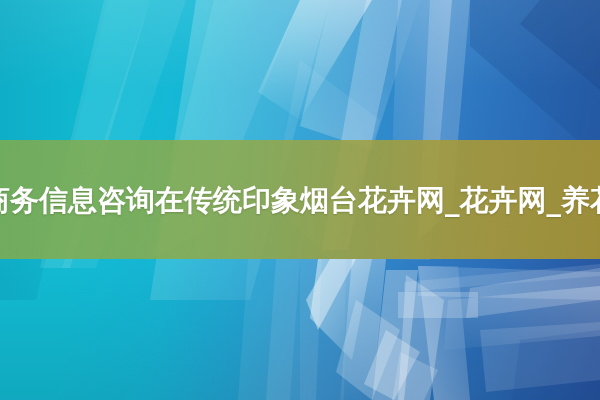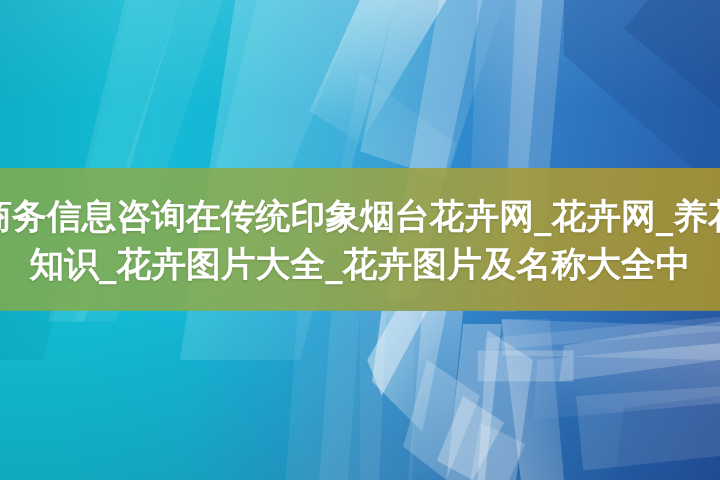--- a/index.html
+++ b/index.html
@@ -167,16 +167,15 @@
 
       <polygon points="386,330 420,352 394,400 364,384" fill="#ffffff" opacity="0.28"></polygon>
       <polygon points="400,352 438,370 424,400 392,400" fill="#ffffff" opacity="0.18"></polygon>
 
       <polygon points="520,340 600,330 600,400 512,400" fill="#1c4f9c" opacity="0.18"></polygon>
     </svg>
   </div>
 
   <div id="text-band">
     <div class="band-line line1">商务信息咨询在传统印象烟台花卉网_花卉网_养花</div>
-    <div class="band-line line2">知识_花卉图片大全_花卉图片及名称大全中</div>
   </div>
 
 </div>
 
 </body></html>

